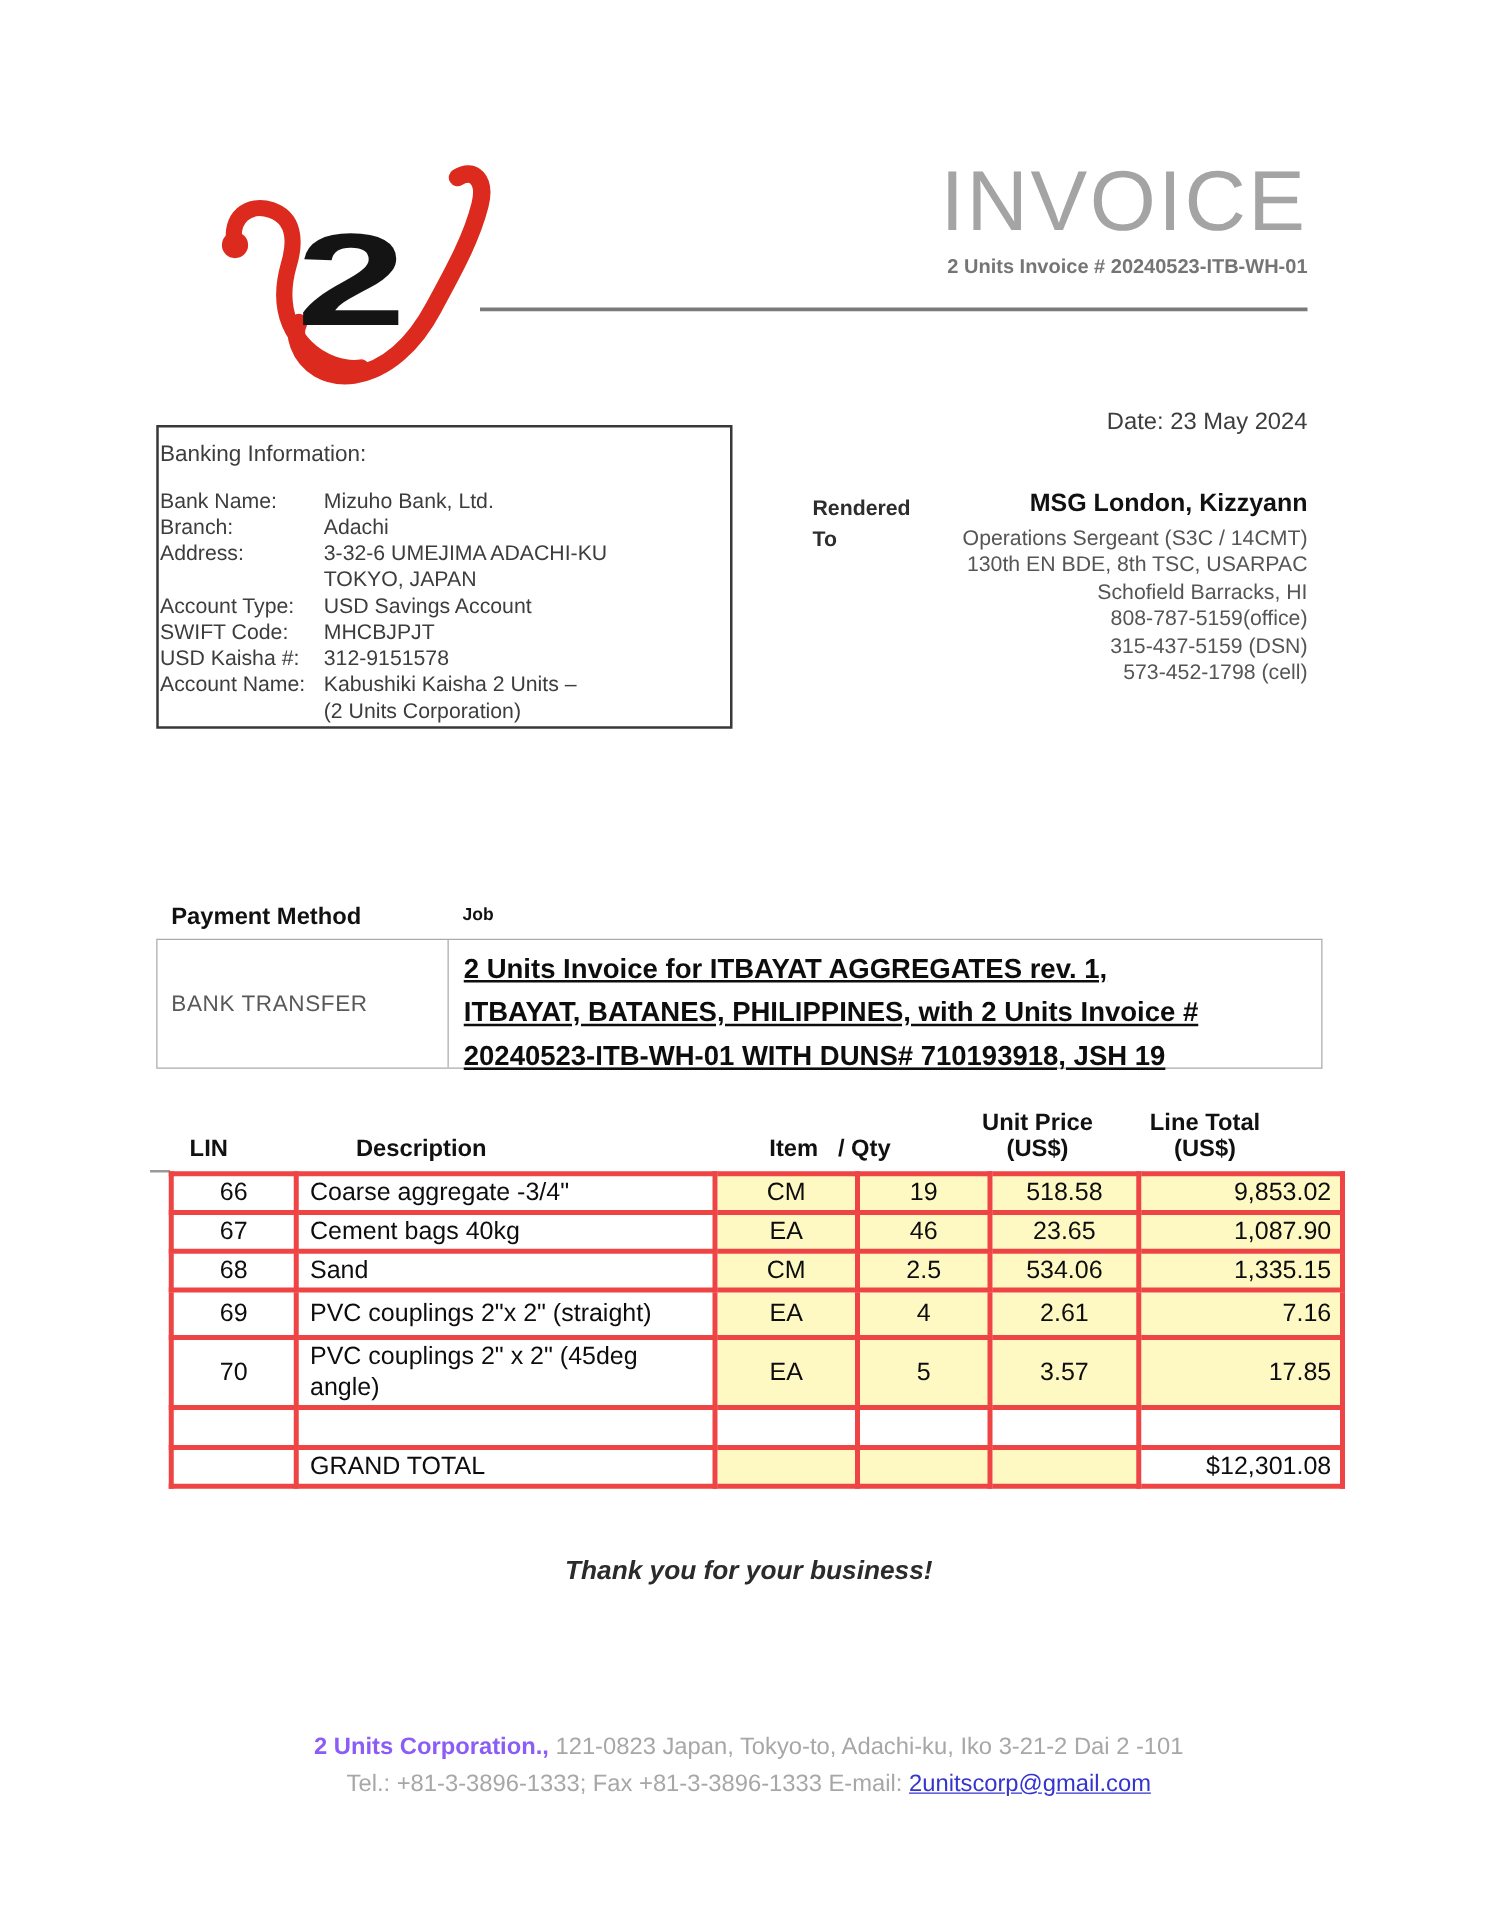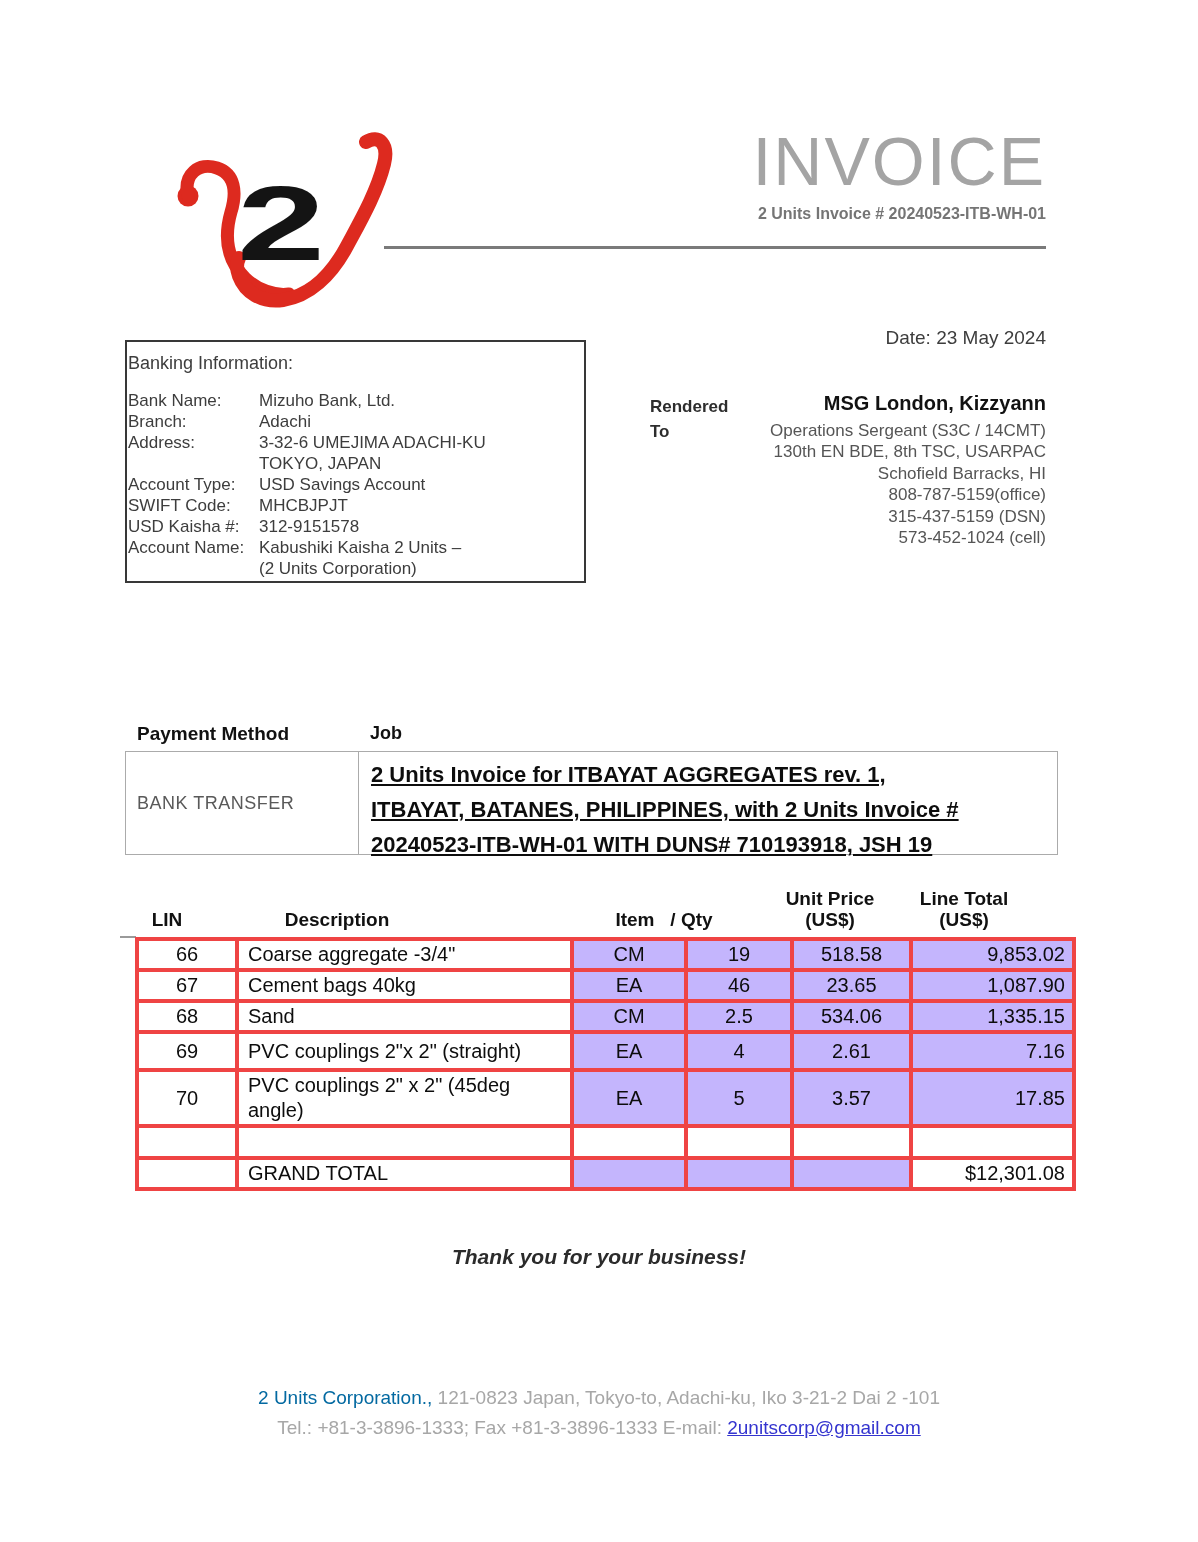--- a/index.html
+++ b/index.html
@@ -42,21 +42,21 @@
     font-size:17px; font-weight:bold; color:#2d2d2d; line-height:25px; white-space:pre-line;
   }
   .contact-block {
     position:absolute; top:393px; right:152px; text-align:right;
     font-size:17px; color:#555555; line-height:21.5px;
   }
   .contact-name { font-size:20px; font-weight:bold; color:#111111; margin-bottom:5px; }
 
   
   .pm-header { position:absolute; left:137px; top:723px; font-size:19px; font-weight:bold; color:#111; }
-  .job-header { position:absolute; left:370px; top:723px; font-size:18px; font-weight:bold; color:#111; }
+  .job-header { position:absolute; left:370px; top:723px; font-size:14px; font-weight:bold; color:#111; }
   .pay-box {
     position:absolute; left:125px; top:751px; width:933px; height:104px;
     border:1px solid #ababab; display:flex;
   }
   .pay-method-cell {
     width:233px; flex:0 0 233px; border-right:1px solid #ababab;
     display:flex; align-items:center; padding-left:11px;
     font-size:18px; color:#595959; letter-spacing:0.5px;
   }
   .job-cell {
@@ -82,32 +82,32 @@
   .items-table { position:absolute; left:135px; top:937px; }
   .items-table table { border-collapse:collapse; table-layout:fixed; width:937px; }
   .items-table td {
     border:4px solid #ef4444; font-size:20px; color:#0d0d0d;
     padding:0 6px; vertical-align:middle; overflow:hidden;
   }
   .c-lin   { text-align:center; }
   .c-desc  { text-align:left; padding-left:9px !important; line-height:25px; }
   .c-item, .c-qty, .c-price { text-align:center; }
   .c-total { text-align:right; padding-right:7px !important; }
-  .yellow  { background:#c4b5fd; }
+  .yellow  { background:#fef9c3; }
 
   
   .thanks {
     position:absolute; top:1245px; left:0; width:100%; text-align:center;
     font-size:21px; font-weight:bold; font-style:italic; color:#2b2b2b;
   }
   .footer {
     position:absolute; top:1383px; left:0; width:100%; text-align:center;
     font-size:19px; line-height:30px; color:#a7a7a7;
   }
-  .footer .company { font-weight:normal; color:#0369a1; }
+  .footer .company { font-weight:bold; color:#8b5cf6; }
   .email-link { color:#3434cf; text-decoration:underline; cursor:pointer; }
 </style>
 </head>
 <body>
 
 <div class="page">
 
   <div class="logo">
     <svg viewBox="0 0 220 180" width="222" height="180">
       <circle cx="15" cy="68" r="10.5" fill="#DD2A1F"></circle>
@@ -157,21 +157,21 @@
 
   <div class="rendered-label">Rendered
 To</div>
   <div class="contact-block">
     <div class="contact-name">MSG London, Kizzyann</div>
     <div>Operations Sergeant (S3C / 14CMT)</div>
     <div>130th EN BDE, 8th TSC, USARPAC</div>
     <div>Schofield Barracks, HI</div>
     <div>808-787-5159(office)</div>
     <div>315-437-5159 (DSN)</div>
-    <div>573-452-1024 (cell)</div>
+    <div>573-452-1798 (cell)</div>
   </div>
 
   <div class="pm-header">Payment Method</div>
   <div class="job-header">Job</div>
   <div class="pay-box">
     <div class="pay-method-cell">BANK TRANSFER</div>
     <div class="job-cell">2 Units Invoice for ITBAYAT AGGREGATES rev. 1,
 ITBAYAT, BATANES, PHILIPPINES, with 2 Units Invoice #
 20240523-ITB-WH-01 WITH DUNS# 710193918, JSH 19</div>
   </div>

